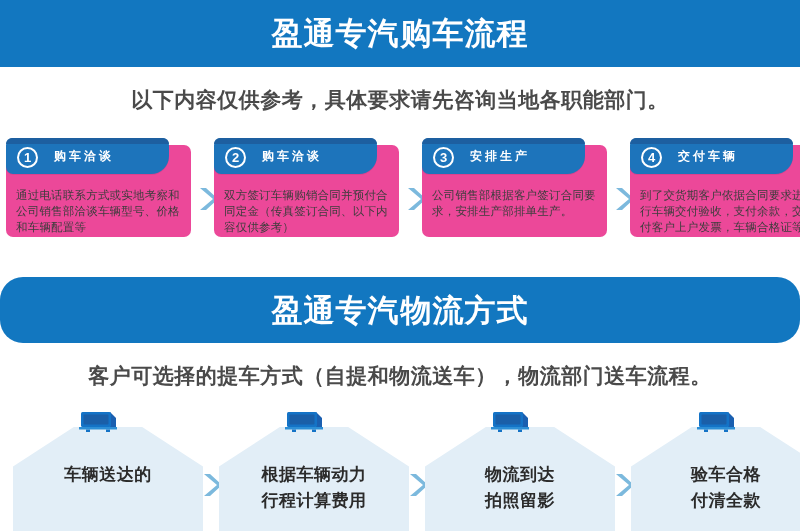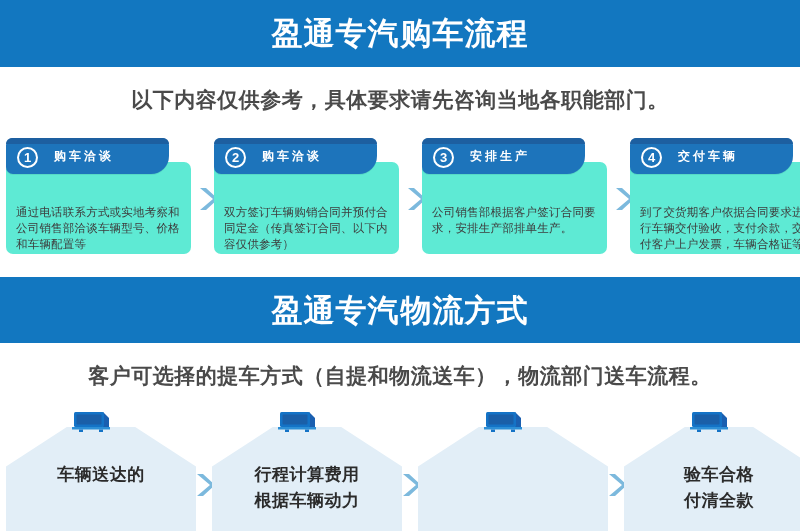--- a/index.html
+++ b/index.html
@@ -19,21 +19,21 @@
   .banner {
     position: absolute;
     left: 0;
     width: 800px;
     background: #1277c0;
     display: flex;
     align-items: center;
     justify-content: center;
   }
   #banner-1 { top: 0px;   height: 67px; }
-  #banner-2 { top: 277px; height: 66px; }
+  #banner-2 { top: 277px; height: 66px; border-radius: 23px; }
 
   .banner-title {
     font-size: 31px;
     font-weight: bold;
     letter-spacing: 1px;
     line-height: 1;
     white-space: nowrap;
   }
   .brand { color: #ffffff; }
   .sub   { color: #ffffff; margin-left: 1px; }
@@ -67,25 +67,25 @@
     width: 185px;
     height: 100px;
   }
   .step-card.c0 { left: 0px;   }
   .step-card.c1 { left: 208px; }
   .step-card.c2 { left: 416px; }
   .step-card.c3 { left: 624px; }
 
   .step-body {
     position: absolute;
-    top: 24px;
+    top: 7px;
     left: 0;
     width: 185px;
     height: 92px;
-    background: #5eead4;
+    background: #ec4899;
     border-radius: 7px;
     box-sizing: border-box;
   }
   .step-head {
     position: absolute;
     top: 0;
     left: 0;
     width: 163px;
     height: 36px;
     background: #1d74bb;
@@ -146,21 +146,21 @@
   .chev svg { display: block; width: 22px; height: 26px; }
   #steps-row .chev { top: 48px; }
   #steps-row .chev.a0 { left: 191px; }
   #steps-row .chev.a1 { left: 399px; }
   #steps-row .chev.a2 { left: 607px; }
 
   
   #logi-row {
     position: absolute;
     top: 410px;
-    left: 4px;
+    left: 11px;
     width: 720px;
     height: 121px;
   }
   .logi-card {
     position: absolute;
     top: 0;
     width: 190px;
     height: 121px;
   }
   .logi-card.c0 { left: 2px;   }
@@ -326,22 +326,22 @@
       <svg viewBox="0 0 46 24">
         <path d="M34 2 L40 8 L40 17 L34 17 Z" fill="#1a5fb0"></path>
         <rect x="5" y="2" width="30" height="15" rx="1.5" fill="#1473c6"></rect>
         <rect x="7.5" y="4.5" width="25" height="10" rx="1" fill="#1a5fa8"></rect>
         <rect x="3" y="17" width="38" height="2.5" fill="#2d8fd6"></rect>
         <rect x="10" y="19.5" width="4" height="2.5" fill="#1473c6"></rect>
         <rect x="30" y="19.5" width="4" height="2.5" fill="#1473c6"></rect>
       </svg>
     </div>
     <div class="logi-text">
+      <span>根据车辆动力</span>
       <span>行程计算费用</span>
-      <span>根据车辆动力</span>
     </div>
   </div>
 
   <div class="chev a1">
     <svg viewBox="0 0 22 26">
         <path d="M3 2 L16 13 L3 24 L9 24 L21 13 L9 2 Z" fill="#7cb9dd"></path>
       </svg>
   </div>
 
   <div class="logi-card c2">
@@ -349,20 +349,24 @@
     <div class="truck">
       <svg viewBox="0 0 46 24">
         <path d="M34 2 L40 8 L40 17 L34 17 Z" fill="#1a5fb0"></path>
         <rect x="5" y="2" width="30" height="15" rx="1.5" fill="#1473c6"></rect>
         <rect x="7.5" y="4.5" width="25" height="10" rx="1" fill="#1a5fa8"></rect>
         <rect x="3" y="17" width="38" height="2.5" fill="#2d8fd6"></rect>
         <rect x="10" y="19.5" width="4" height="2.5" fill="#1473c6"></rect>
         <rect x="30" y="19.5" width="4" height="2.5" fill="#1473c6"></rect>
       </svg>
     </div>
+    <div class="logi-text">
+      <span>物流到达</span>
+      <span>拍照留影</span>
+    </div>
   </div>
 
   <div class="chev a2">
     <svg viewBox="0 0 22 26">
         <path d="M3 2 L16 13 L3 24 L9 24 L21 13 L9 2 Z" fill="#7cb9dd"></path>
       </svg>
   </div>
 
   <div class="logi-card c3">
     <div class="logi-shape"></div>

